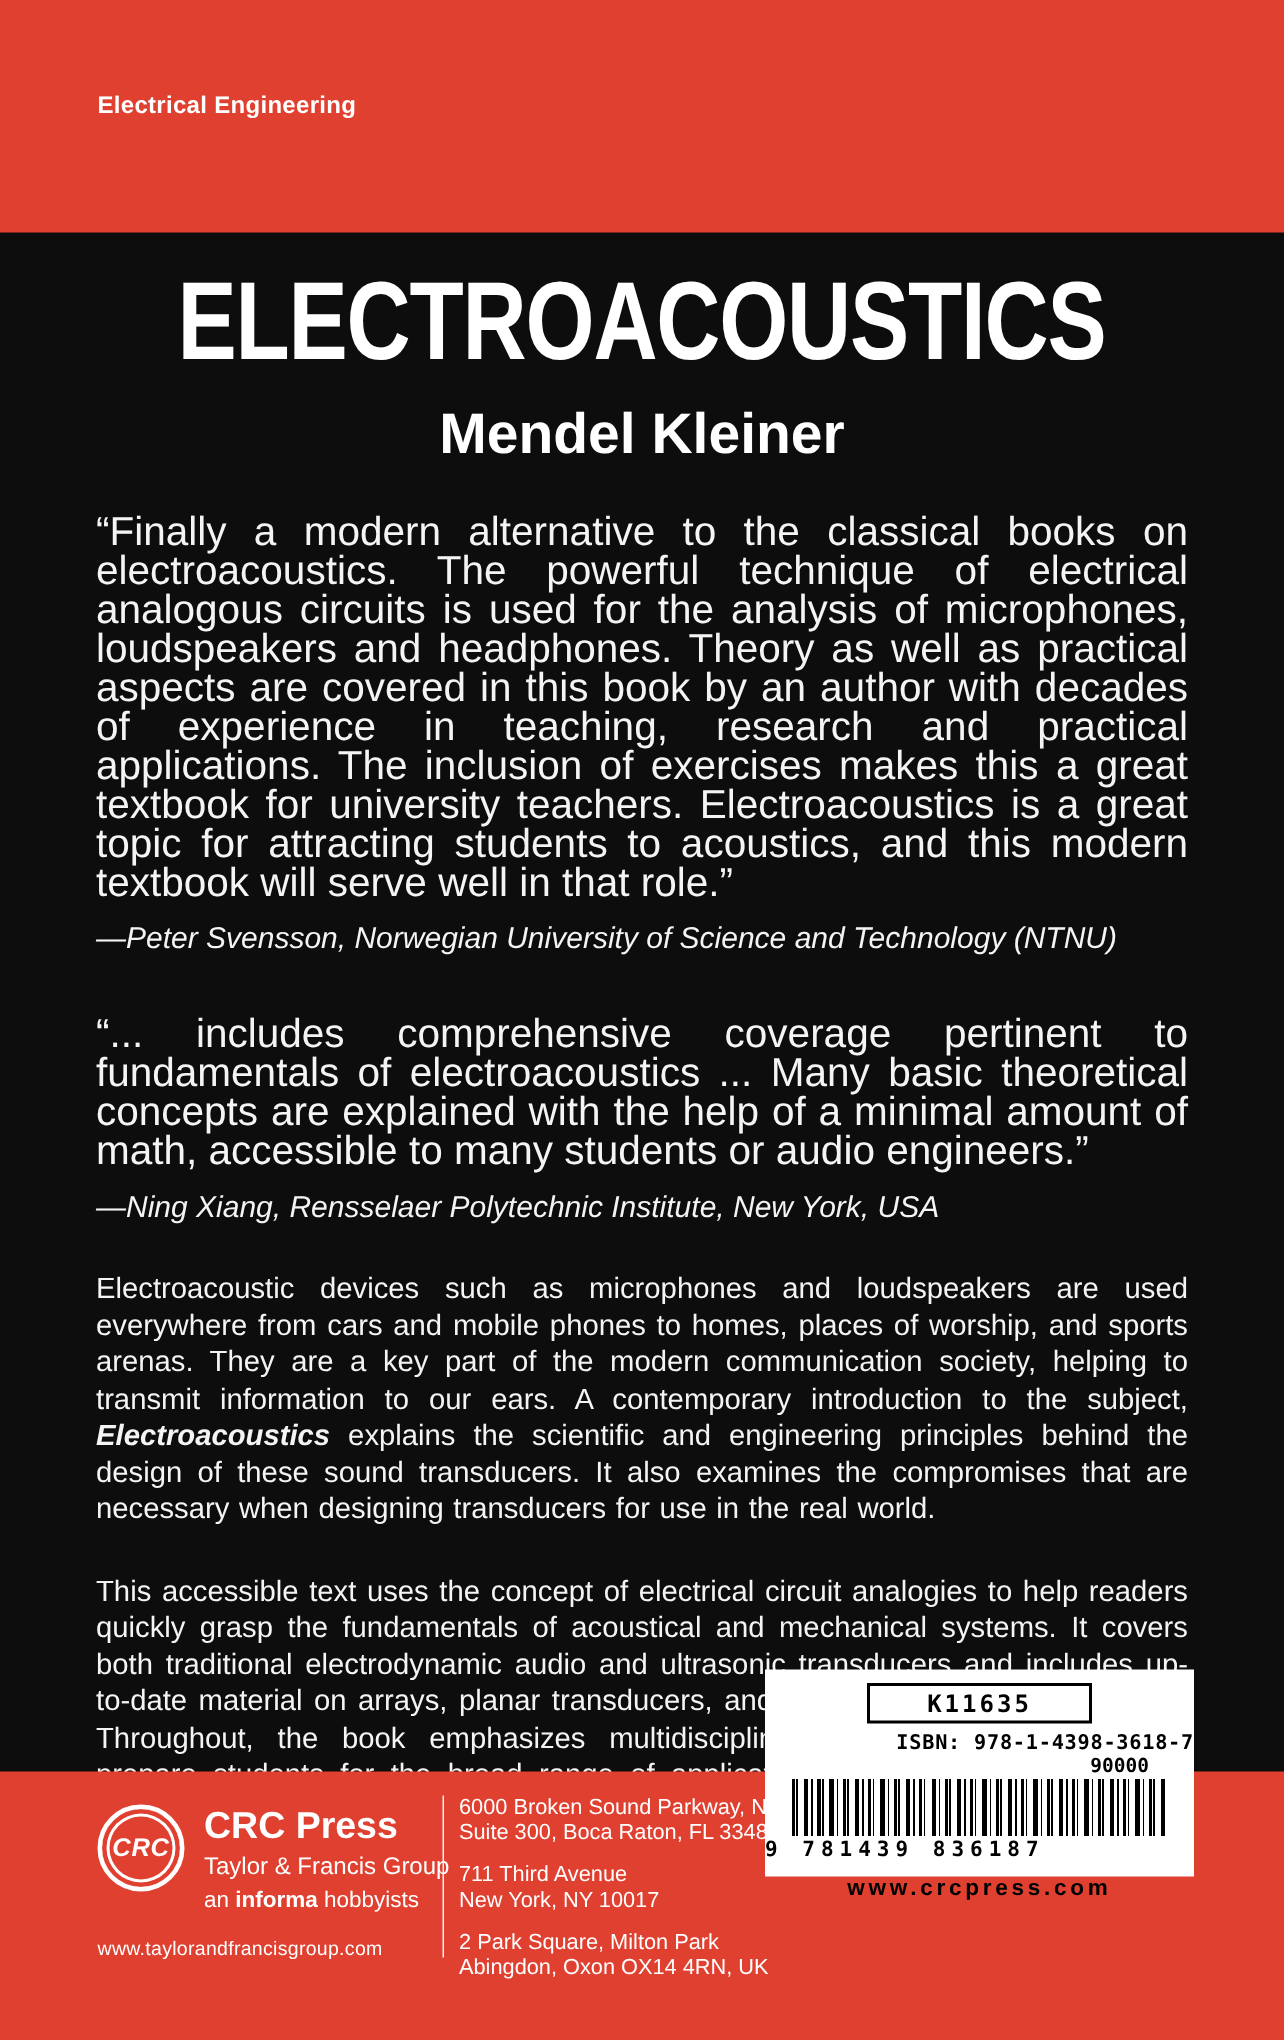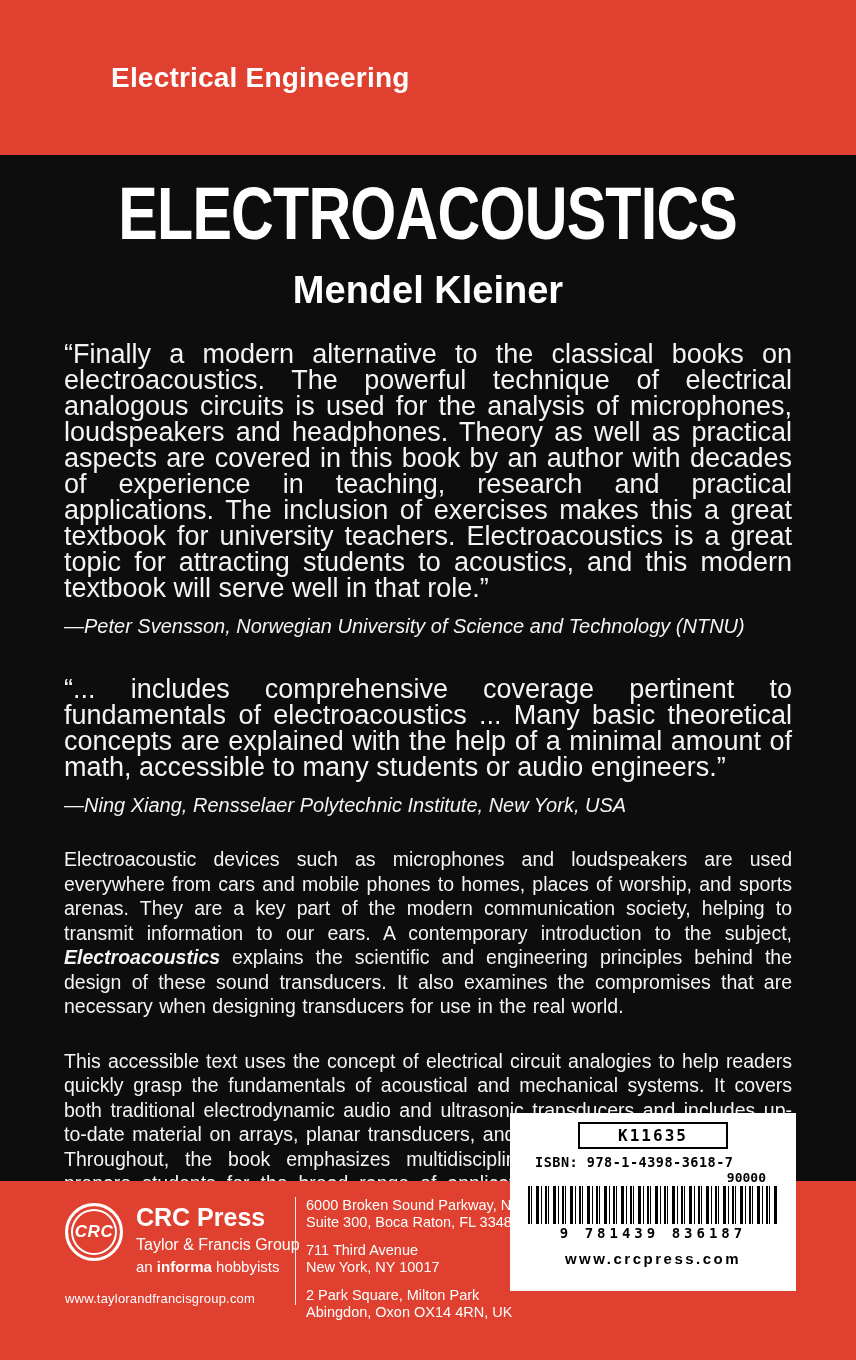--- a/index.html
+++ b/index.html
@@ -12,21 +12,21 @@
     font-family:"Liberation Sans", sans-serif;
     overflow:hidden;
   }
   
   .top-band {
     position:absolute; left:0; top:0; width:856px; height:155px;
     background:#e04030;
   }
   .category {
     position:absolute; left:65px; top:62px;
-    color:#fff; font-size:28px; font-weight:bold; letter-spacing:0.2px;margin-left:46px;
+    color:#fff; font-size:16px; font-weight:bold; letter-spacing:0.2px;
   }
   
   .main {
     position:absolute; left:0; top:155px; width:856px; height:1026px;
     color:#f2f2f2;
   }
   .title-wrap { text-align:center; margin-top:16px; height:92px; }
   .title {
     display:inline-block;
     color:#fff;
@@ -52,48 +52,48 @@
   }
   .quote2 { margin-top:38px; }
   .body-par {
     font-size:19.5px; line-height:24.5px; text-align:justify; color:#f4f4f4;
     margin-top:30px;
     word-spacing:1px;
   }
   .body-par b { font-style:italic; }
   
   .barcode-panel {
-    position:absolute; left:510px; top:1113px; width:286px; height:178px;
+    position:absolute; left:510px; top:1113px; width:286px; height:138px;
     background:#fff; z-index:5;
     font-family:"DejaVu Sans Mono", monospace;
     color:#000;
   }
   .sku-box {
     width:150px; margin:9px auto 5px auto;
     border:2px solid #000;
     text-align:center; font-size:16px; font-weight:bold; padding:2px 0;
     letter-spacing:2px;
   }
   .isbn-line {
-    text-align:left; font-size:13.5px; font-weight:bold; letter-spacing:0.5px;margin-left:25px;
+    text-align:right; font-size:13.5px; font-weight:bold; letter-spacing:0.5px;
   }
   .price-code {
     text-align:right; padding-right:30px; font-size:13px; font-weight:bold;
   }
   .bars {
     height:38px; margin:1px 18px 0 18px;
     background:
       repeating-linear-gradient(90deg,
         #000 0px, #000 2px, #fff 2px, #fff 3px,
         #000 3px, #000 4px, #fff 4px, #fff 8px,
         #000 8px, #000 11px, #fff 11px, #fff 13px,
         #000 13px, #000 14px, #fff 14px, #fff 17px);
   }
   .digits {
-    text-align:center; font-size:14px; font-weight:bold; letter-spacing:4px;
+    text-align:left; font-size:14px; font-weight:bold; letter-spacing:4px;
     margin-top:1px;
   }
   .crc-site {
     text-align:center; font-family:"Liberation Sans", sans-serif;
     font-size:15px; font-weight:bold; letter-spacing:2.5px; margin-top:9px;
   }
   
   .footer-band {
     position:absolute; left:0; top:1181px; width:856px; height:179px;
     background:#e04030; color:#fff;

